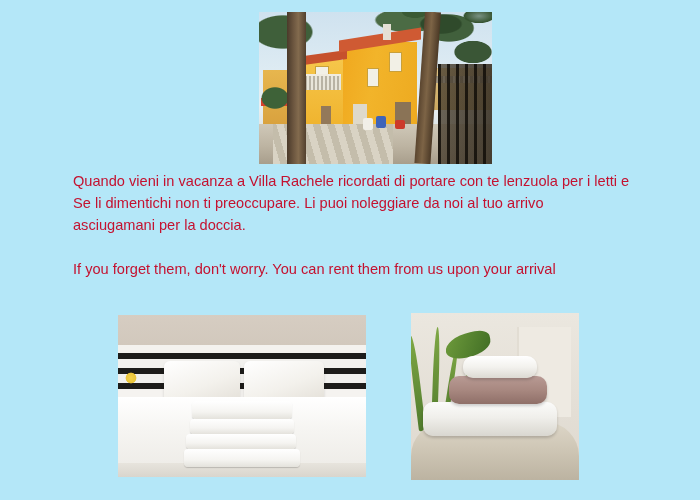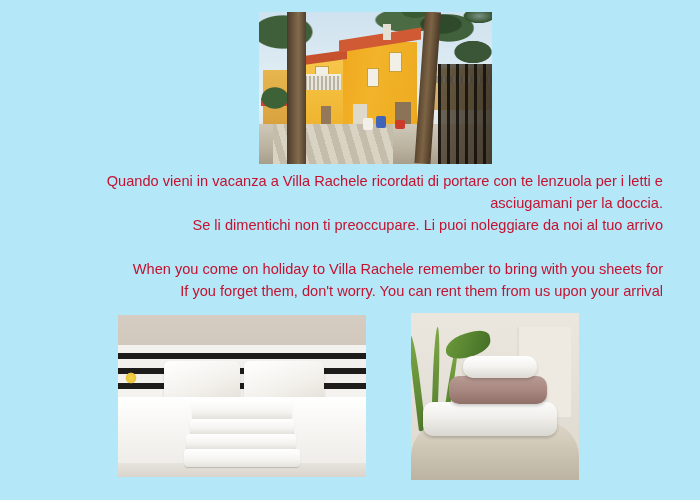--- a/index.html
+++ b/index.html
@@ -170,21 +170,21 @@
   .text-block {
     position: absolute;
     left: 73px;
     top: 170px;
     width: 590px;
     color: #c41230;
     font-size: 14.6px;
     line-height: 22px;
     font-family: "Liberation Sans", sans-serif;
   }
-  .text-line { white-space: nowrap; text-align: right; }
+  .text-line { white-space: nowrap; }
   .para-gap { height: 22px; }
 
   
   .bed-photo {
     position: absolute;
     left: 118px;
     top: 315px;
     width: 248px;
     height: 162px;
     overflow: hidden;
@@ -337,24 +337,23 @@
     <div class="villa-trunk-right"></div>
     <div class="villa-trunk-left"></div>
 
     <div class="villa-gate">
       <div class="villa-gate-bars"></div>
     </div>
   </div>
 
   <div class="text-block">
     <div class="text-line">Quando vieni in vacanza a Villa Rachele ricordati di portare con te lenzuola per i letti e</div>
+    <div class="text-line">Se li dimentichi non ti preoccupare. Li puoi noleggiare da noi al tuo arrivo</div>
     <div class="text-line">asciugamani per la doccia.</div>
-    <div class="text-line">Se li dimentichi non ti preoccupare. Li puoi noleggiare da noi al tuo arrivo</div>
     <div class="para-gap"></div>
-    <div class="text-line">When you come on holiday to Villa Rachele remember to bring with you sheets for</div>
     <div class="text-line">If you forget them, don't worry. You can rent them from us upon your arrival</div>
   </div>
 
   <div class="bed-photo">
     <div class="bed-wall"></div>
     <div class="bed-hb-white-top"></div>
     <div class="bed-headboard"></div>
     <div class="bed-flower"></div>
     <div class="pillow pillow-l"></div>
     <div class="pillow pillow-r"></div>

